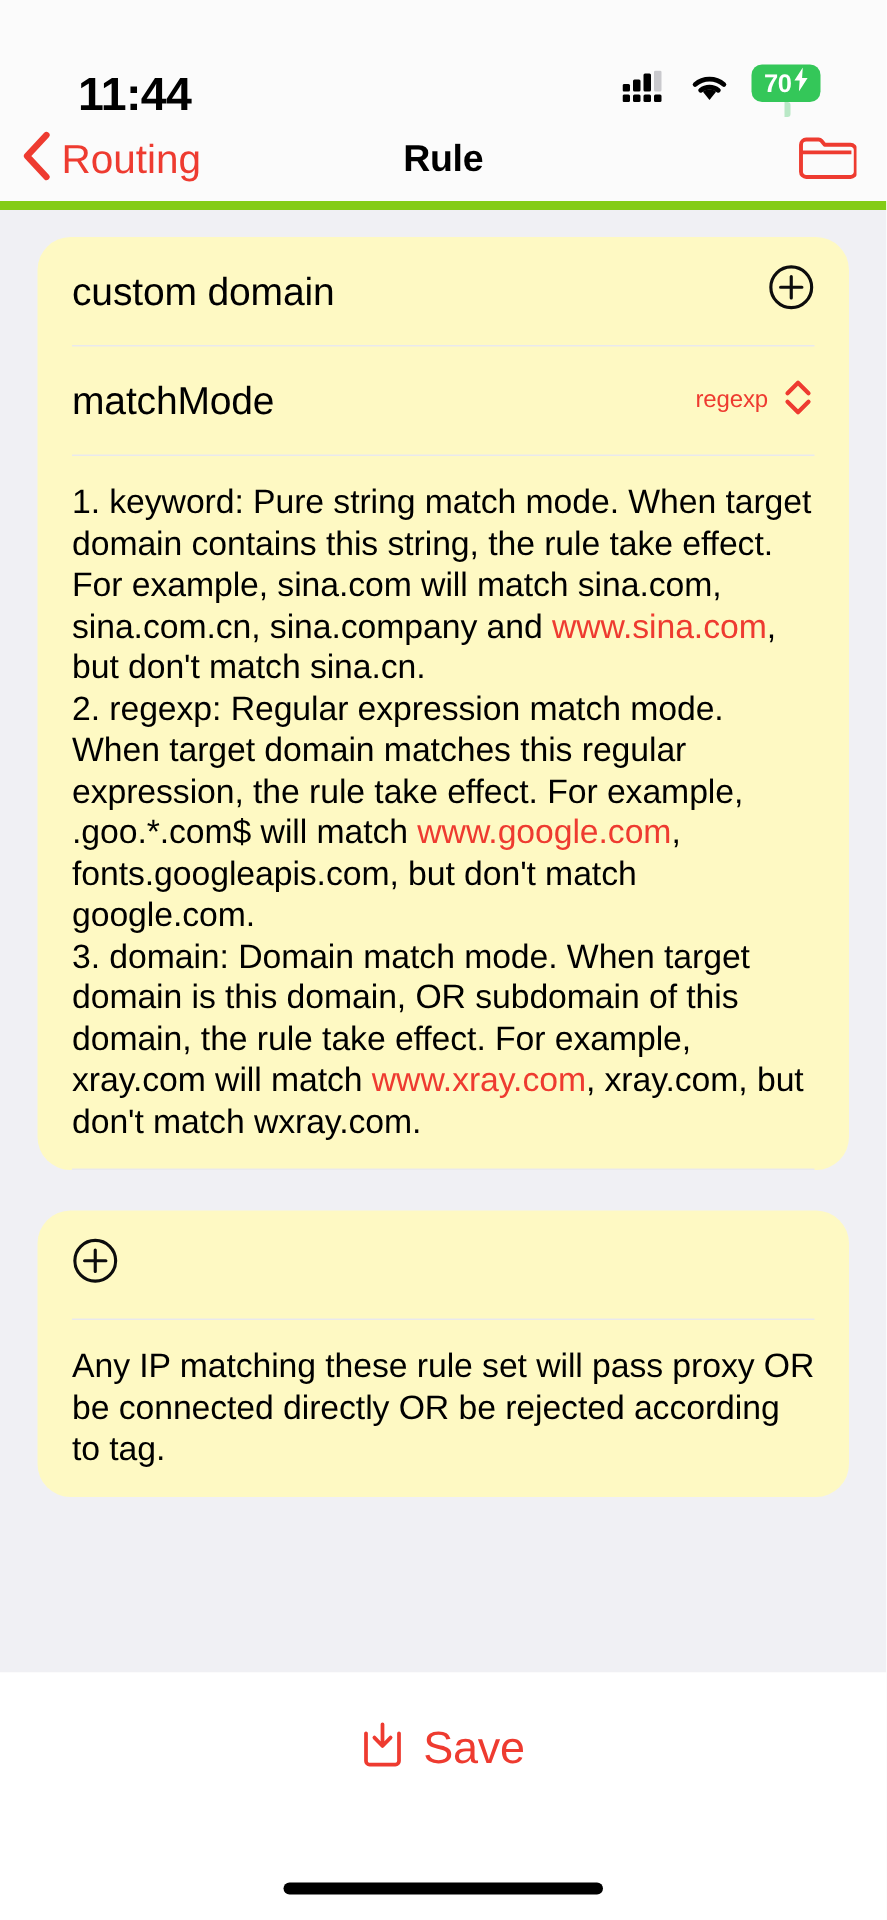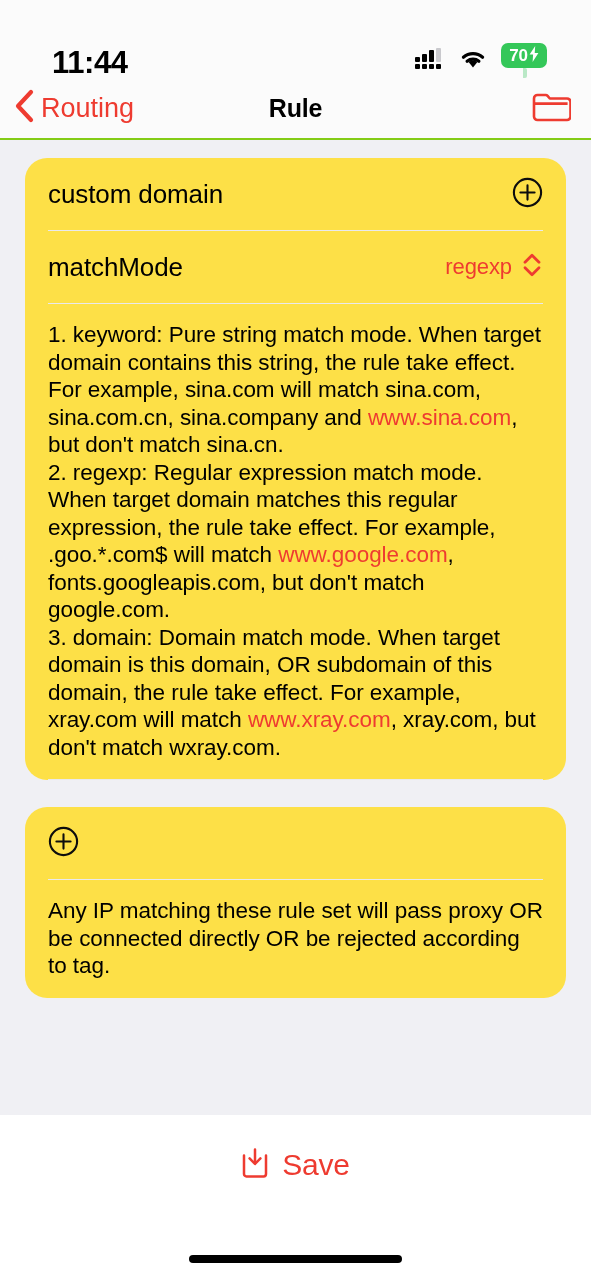--- a/index.html
+++ b/index.html
@@ -84,21 +84,21 @@
   }
 
   
   .nav-bar {
     height: 62px;
     flex: 0 0 62px;
     position: relative;
     display: flex;
     align-items: center;
     background: #fbfbfb;
-    border-bottom: 2px solid #84cc16;
+    border-bottom: 6px solid #84cc16;
   }
   .nav-back {
     display: flex;
     align-items: center;
     gap: 7px;
     position: absolute;
     left: 14px;
     cursor: pointer;
   }
   .nav-back-label {
@@ -125,21 +125,21 @@
 
   
   .body-scroll {
     flex: 1 1 auto;
     background: #f0f0f4;
     padding: 18px 25px 0 25px;
     overflow: hidden;
   }
 
   .card {
-    background: #fde047;
+    background: #fef9c3;
     border-radius: 22px;
     overflow: hidden;
   }
   .card + .card { margin-top: 27px; }
 
   .row {
     display: flex;
     align-items: center;
     justify-content: space-between;
     padding: 0 23px;
@@ -155,21 +155,21 @@
     font-size: 26px;
     color: #000;
     letter-spacing: -0.1px;
   }
   .row-value-wrap {
     display: flex;
     align-items: center;
     gap: 9px;
   }
   .row-value {
-    font-size: 22px;
+    font-size: 16px;
     color: #ee3b30;
     letter-spacing: -0.1px;
   }
 
   .desc-block {
     padding: 17px 23px 18px 23px;
     font-size: 22.5px;
     line-height: 27.5px;
     color: #000;
     letter-spacing: -0.05px;

